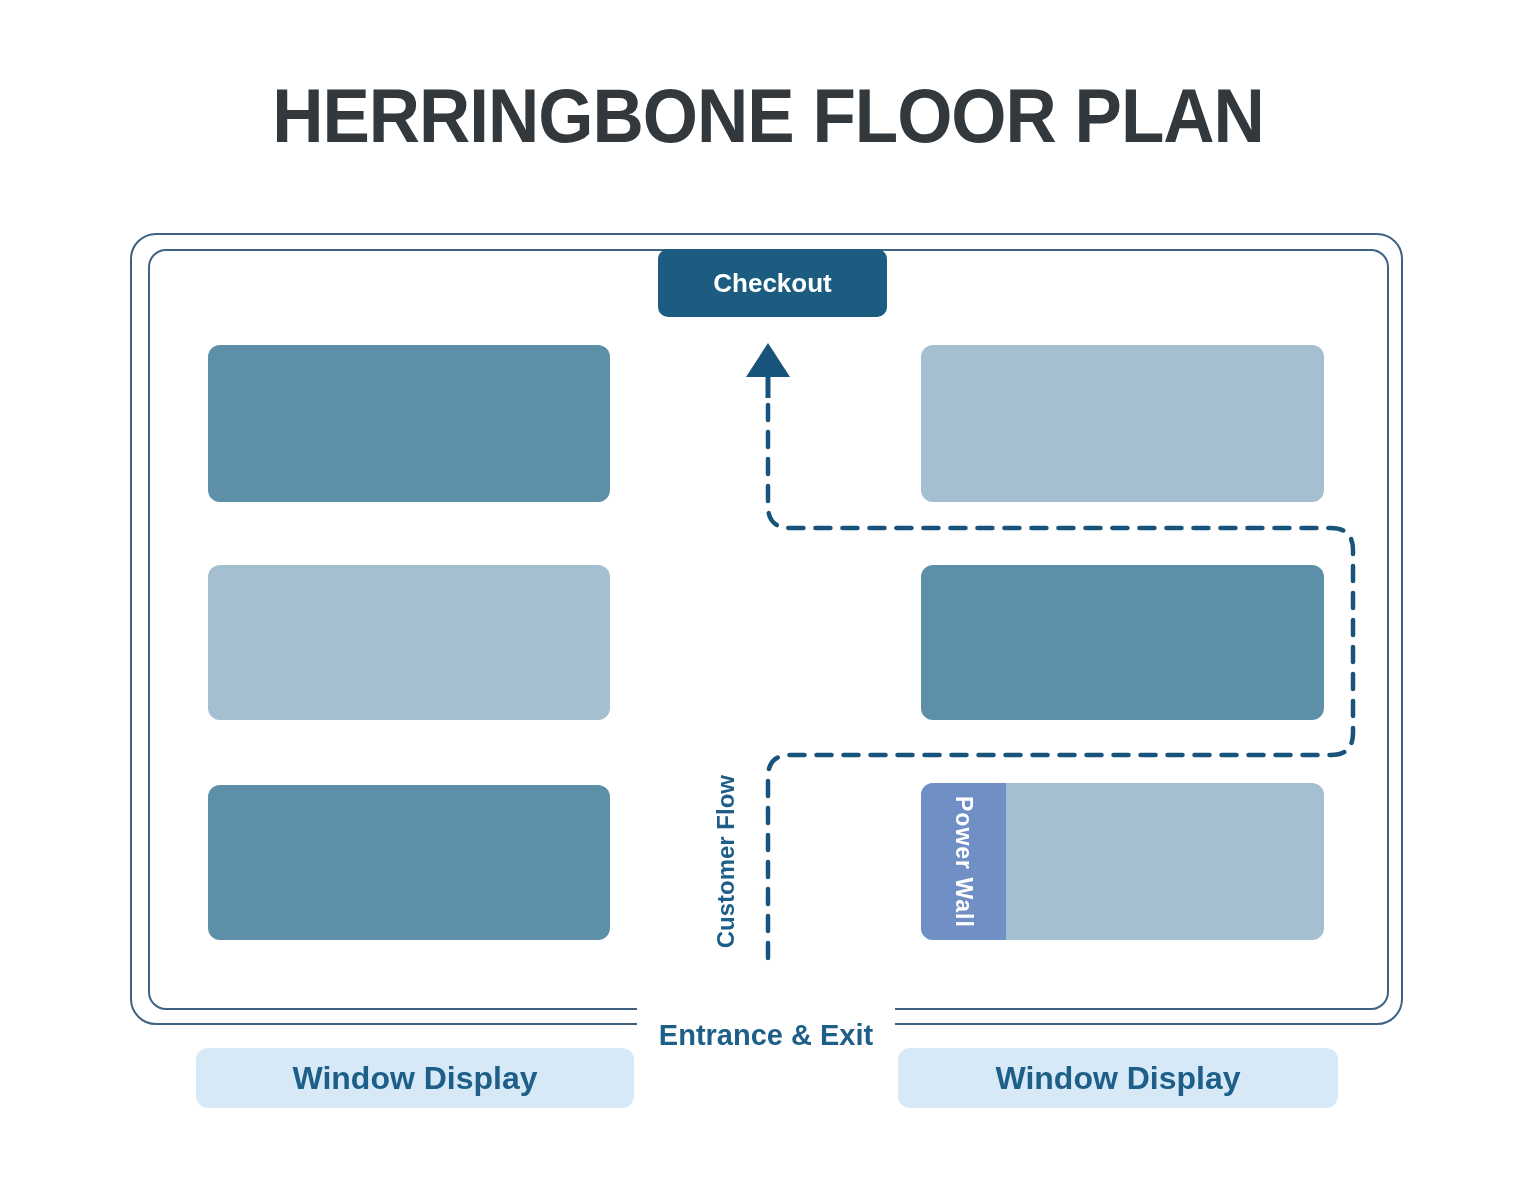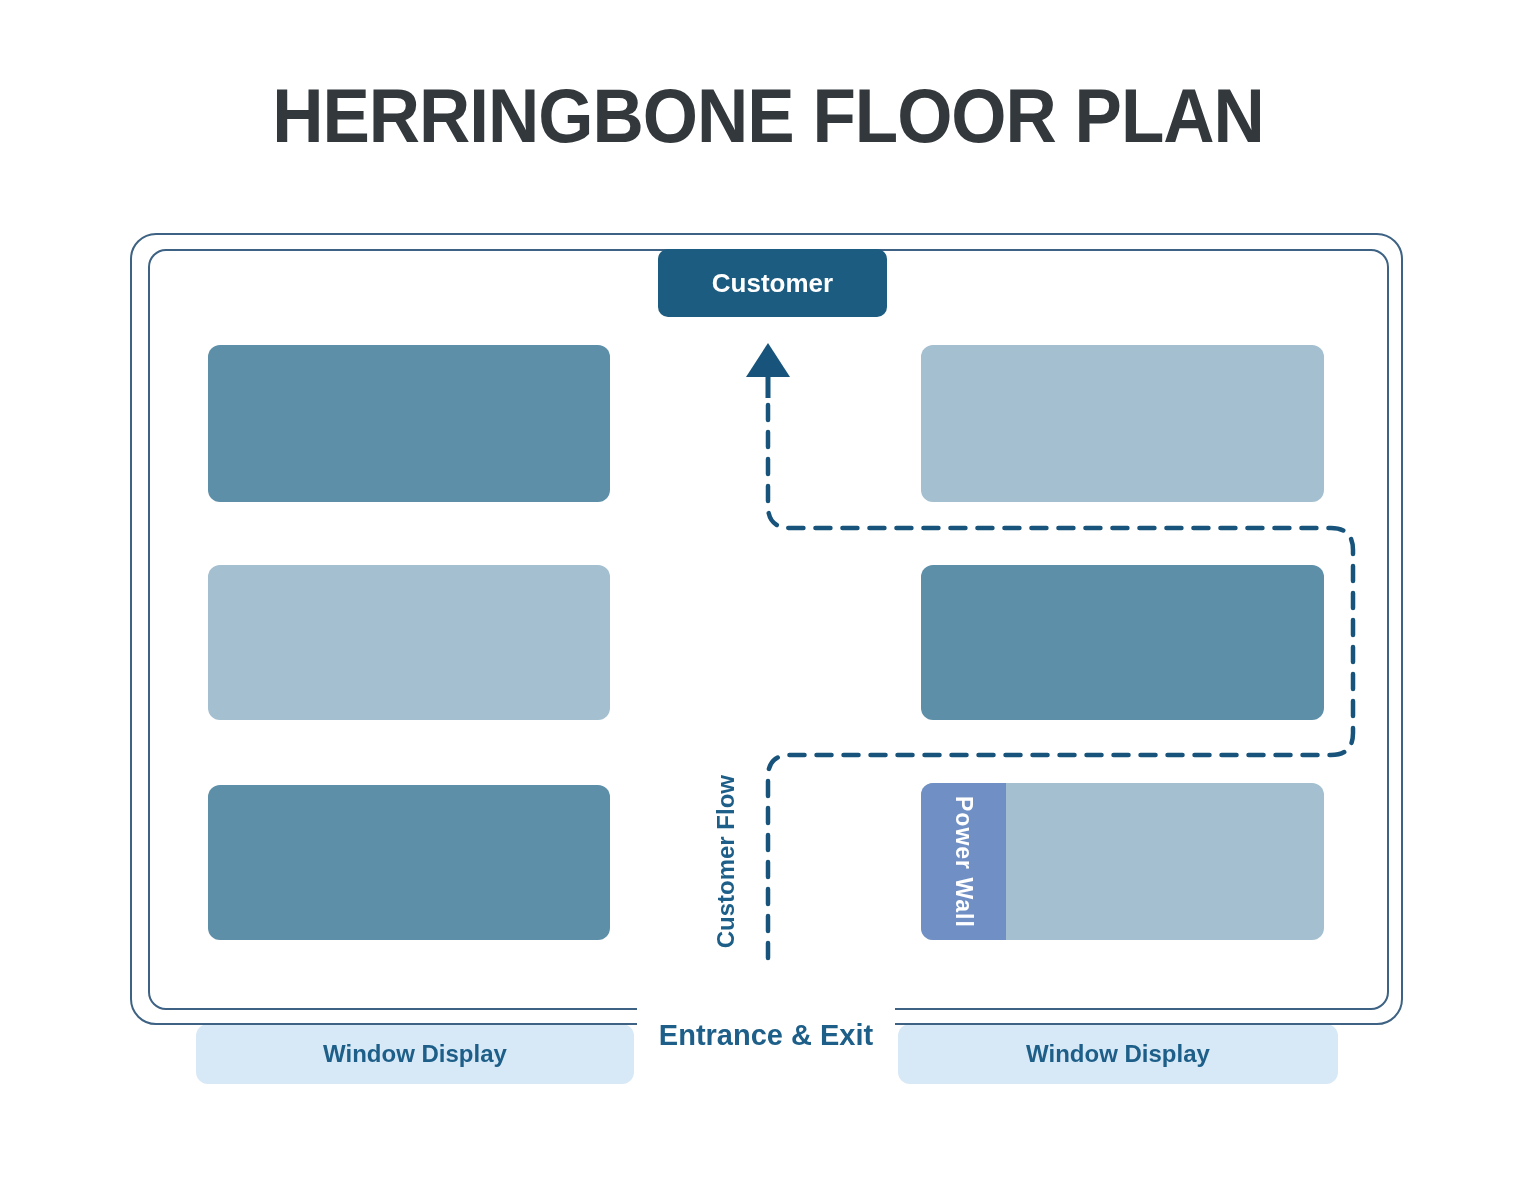--- a/index.html
+++ b/index.html
@@ -84,24 +84,24 @@
   #entrance-label {
     left: 616px; top: 1001px; width: 300px;
     text-align: center;
     font-size: 29px; font-weight: 700;
     z-index: 6;
     margin-top: 18px;
   }
 
   
   .window-display {
-    top: 1024px; height: 60px;
+    top: 1048px; height: 60px;
     border-radius: 12px;
     display: flex; align-items: center; justify-content: center;
-    font-size: 24px; font-weight: 700;
+    font-size: 32px; font-weight: 700;
     z-index: 0;
   }
   #window-display-left  { left: 196px; width: 438px; }
   #window-display-right { left: 898px; width: 440px; }
 </style>
 </head>
 <body>
 
 <div id="canvas">
 
@@ -125,21 +125,21 @@
 
   <div id="fixture-right-1" class="abs fixture" style="background-color: rgb(163, 191, 208);"></div>
   <div id="fixture-right-2" class="abs fixture" style="background-color: rgb(93, 143, 169);"></div>
   <div id="fixture-right-3" class="abs fixture" style="background-color: rgb(163, 191, 208);">
     <div id="power-wall" class="abs" style="background-color: rgb(112, 144, 197);">
       <span class="vtext" style="color: rgb(255, 255, 255);">Power Wall</span>
     </div>
   </div>
 
   <div id="checkout" class="abs" style="background-color: rgb(27, 92, 128); color: rgb(255, 255, 255);">
-    <span>Customer</span>
+    <span>Checkout</span>
   </div>
 
   <svg id="flow-svg" class="abs" viewBox="0 0 1536 1187">
     <path d="M 768 958
              L 768 777 Q 768 755 790 755
              L 1331 755 Q 1353 755 1353 733
              L 1353 550 Q 1353 528 1331 528
              L 790 528 Q 768 528 768 506
              L 768 396" fill="none" stroke-width="4.5" stroke-dasharray="15 12" stroke-linecap="round" stroke="#17537a"></path>
     <line x1="768" y1="398" x2="768" y2="370" stroke-width="5" stroke="#17537a"></line>

